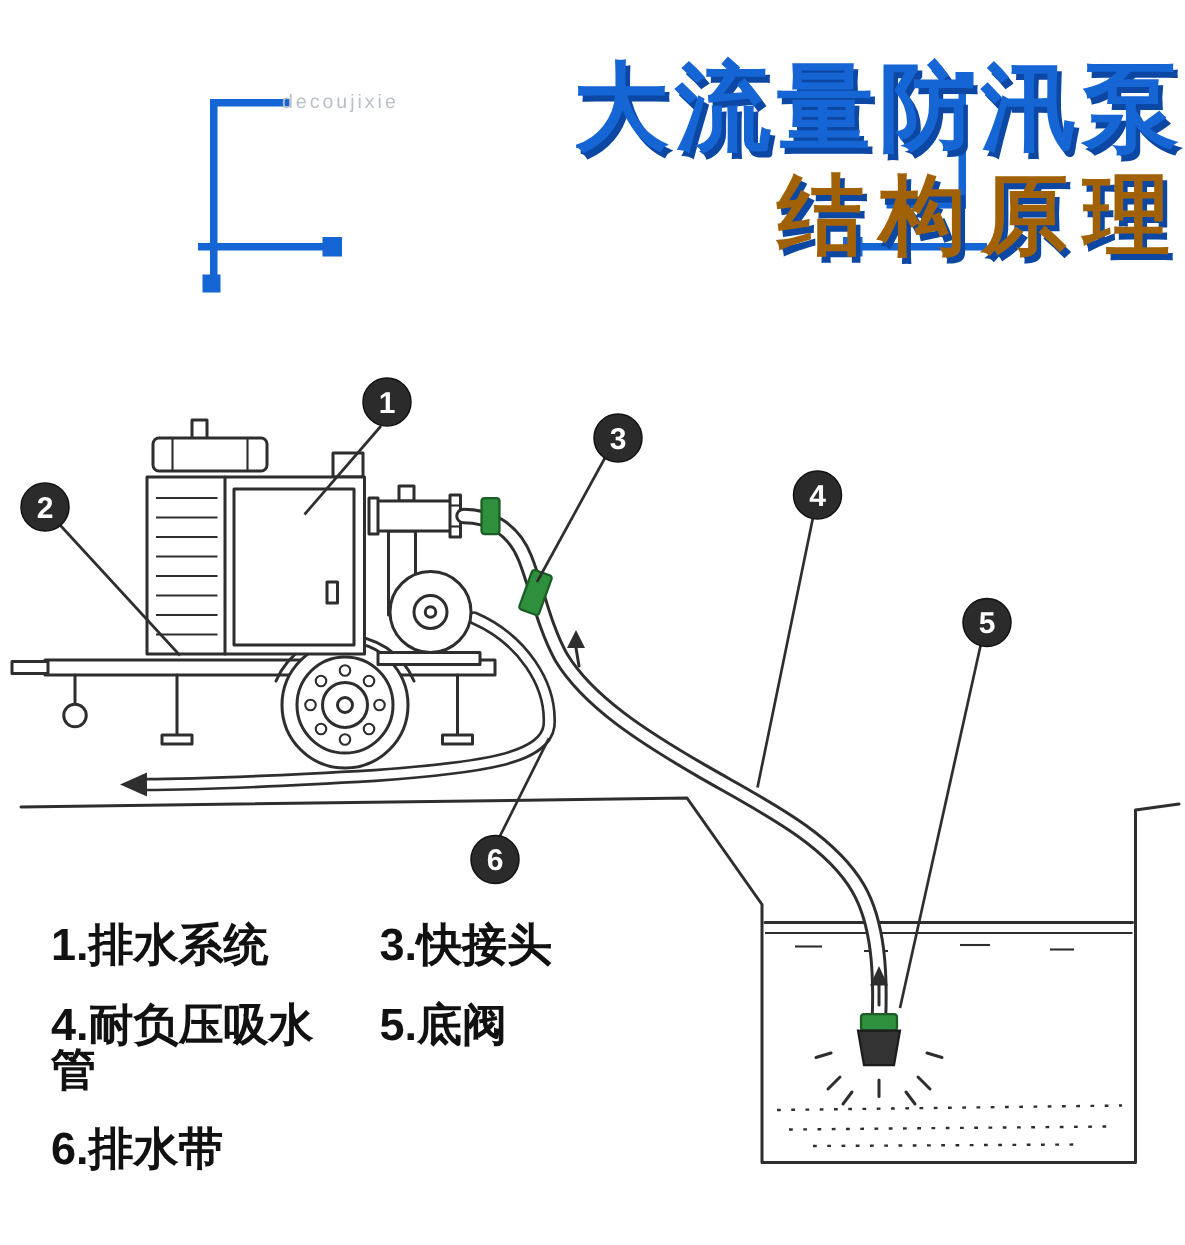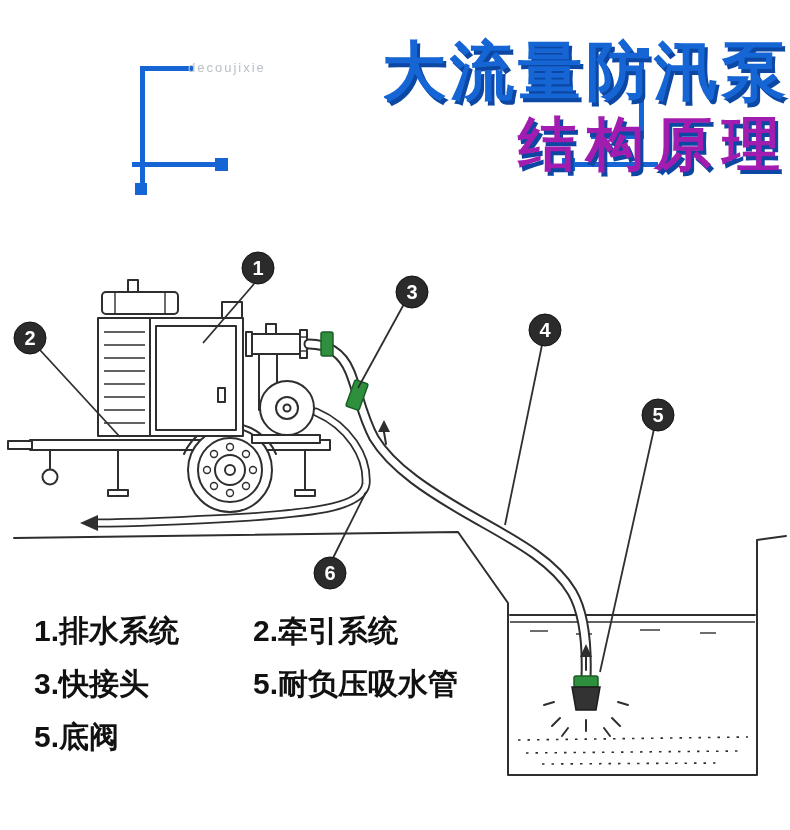--- a/index.html
+++ b/index.html
@@ -8,21 +8,21 @@
     font-family:"Liberation Sans",sans-serif;
     border-radius:15px;
   }
   
   .title-wrap{position:absolute;top:36px;left:0;right:0;text-align:right;z-index:2;}
   .title-line1{
     font-size:64px;font-weight:900;letter-spacing:4px;color:#1565d4;
     text-shadow:3px 4px 0 #0b47a3;line-height:1.1;
   }
   .title-line2{
-    font-size:58px;font-weight:900;letter-spacing:10px;color:#a21caf;
+    font-size:58px;font-weight:900;letter-spacing:10px;color:#a16207;
     text-shadow:3px 4px 0 #0b47a3;line-height:1.1;margin-top:6px;
   }
   .watermark{
     position:absolute;top:60px;left:188px;font-size:13px;color:#b9bfc7;
     letter-spacing:2px;z-index:3;
   }
   .bracket-left{
     position:absolute;left:140px;top:66px;width:48px;height:114px;
     border-left:5px solid #1565d4;border-top:5px solid #1565d4;z-index:1;
   }
@@ -224,19 +224,19 @@
       <text class="badge-num" x="658" y="182">5</text>
     </g>
     <g>
       <circle class="badge-circle" cx="330" cy="333" r="16"></circle>
       <text class="badge-num" x="330" y="340">6</text>
     </g>
   </svg>
 
   <div class="legend">
     <div>1.排水系统</div>
-    <div>2.牵引系统</div>
     <div>3.快接头</div>
-    <div>5.耐负压吸水管</div>
+    <div>4.耐负压吸水管</div>
     <div>5.底阀</div>
+    <div>6.排水带</div>
   </div>
 
 </div>
 
 </body></html>

